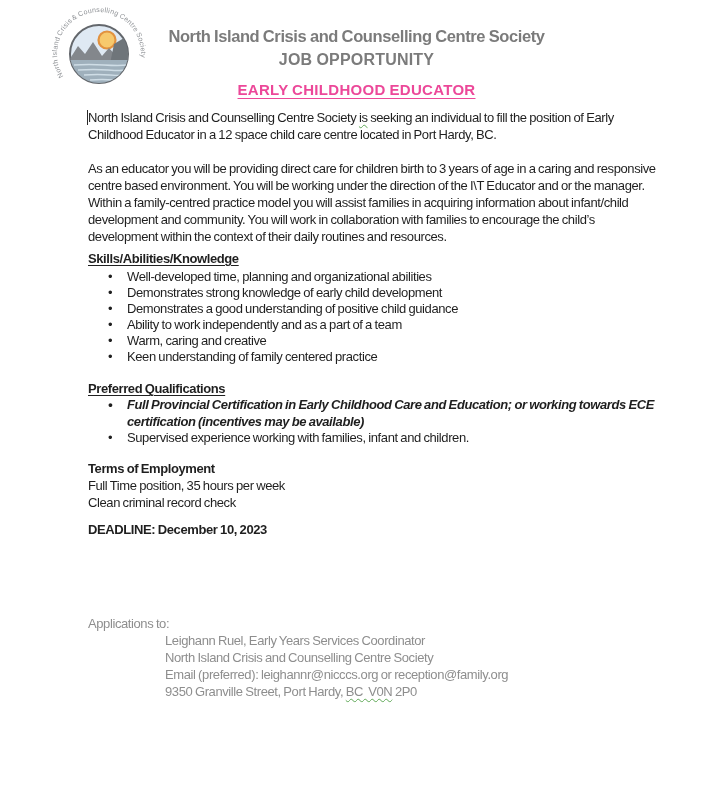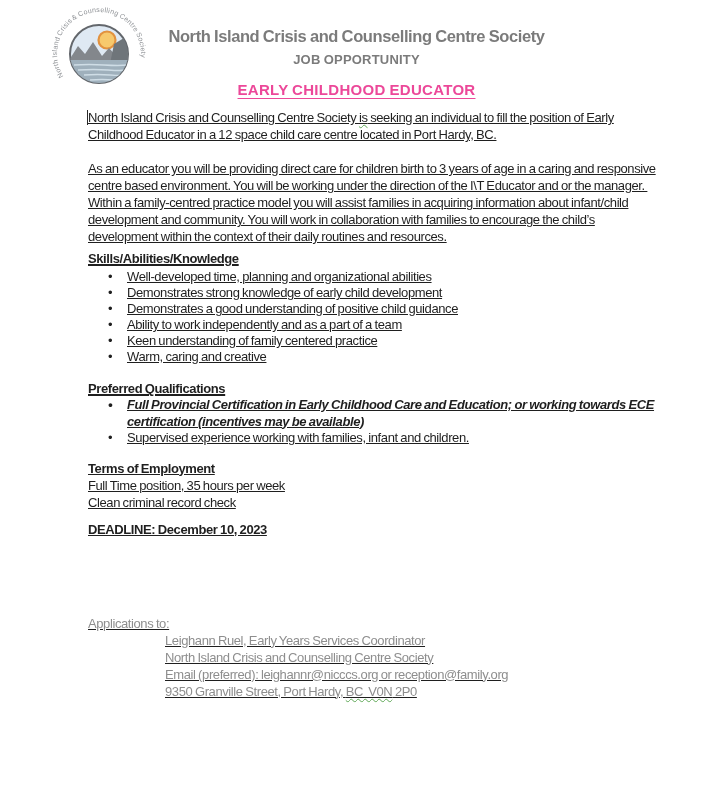--- a/index.html
+++ b/index.html
@@ -11,30 +11,30 @@
     position:relative; width:713px; height:794px;
     font-size:13px; line-height:17px; letter-spacing:-0.4px; word-spacing:-0.6px;
   }
   
   .logo-wrap { position:absolute; left:44px; top:4px; width:110px; height:96px; }
   .org-title {
     padding-top:26px; text-align:center; font-weight:bold; font-size:16.5px;
     line-height:21px; color:#7b7b7b; letter-spacing:-0.4px;
   }
   .job-sub {
-    margin-top:2px; text-align:center; font-weight:bold; font-size:13px;
+    margin-top:2px; text-align:center; font-weight:bold; font-size:16px;
     line-height:21px; color:#7b7b7b; letter-spacing:0.2px;
   }
   .position-title {
     margin-top:11px; text-align:center; font-weight:bold; font-size:15px;
     line-height:17px; color:#ec4899; letter-spacing:0.3px;
     text-decoration:underline; text-underline-offset:3px;
   }
   
-  .content { margin:0 53px 0 88px;text-decoration:underline; }
+  .content { margin:0 53px 0 88px; }
   p { margin:0; }
   .intro { margin-top:11px; }
   .role { margin-top:17px; }
   .sec-h {
     font-weight:bold; text-decoration:underline; text-underline-offset:2px;
     line-height:17px;
   }
   .skills-h { margin-top:5px; }
   ul { list-style:none; margin:0; padding:0 0 0 39px; }
   li { position:relative; }
@@ -108,22 +108,22 @@
     <p class="intro"><span>North Island Crisis and Counselling Centre Society </span><span class="wavy">is</span><span> seeking an individual to fill the position of Early Childhood Educator in a 12 space child care centre located in Port Hardy, BC.</span></p>
 
     <p class="role">As an educator you will be providing direct care for children birth to 3 years of age in a caring and responsive centre based environment. You will be working under the direction of the I\T Educator and or the manager.&nbsp; Within a family-centred practice model you will assist families in acquiring information about infant/child development and community. You will work in collaboration with families to encourage the child’s development within the context of their daily routines and resources.</p>
 
     <div class="sec-h skills-h">Skills/Abilities/Knowledge</div>
     <ul class="skills-list">
       <li>Well-developed time, planning and organizational abilities</li>
       <li>Demonstrates strong knowledge of early child development</li>
       <li>Demonstrates a good understanding of positive child guidance</li>
       <li>Ability to work independently and as a part of a team</li>
+      <li>Warm, caring and creative</li>
       <li>Keen understanding of family centered practice</li>
-      <li>Warm, caring and creative</li>
     </ul>
 
     <div class="sec-h pref-h">Preferred Qualifications</div>
     <ul class="pref-list">
       <li class="bi">Full Provincial Certification in Early Childhood Care and Education; or working towards ECE certification (incentives may be available)</li>
       <li>Supervised experience working with families, infant and children.</li>
     </ul>
 
     <div class="terms-h">Terms of Employment</div>
     <p class="terms-line">Full Time position, 35 hours per week</p>

